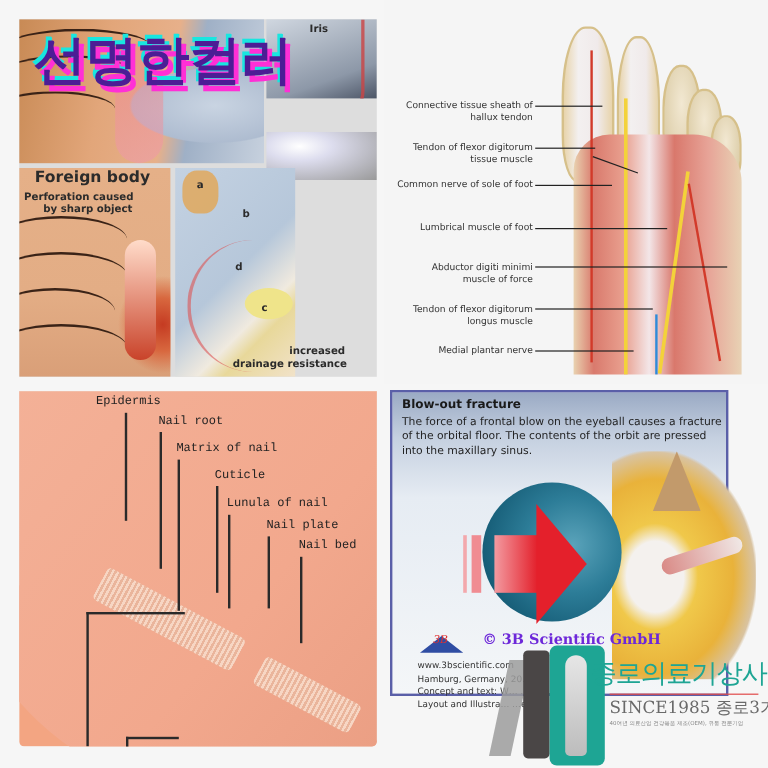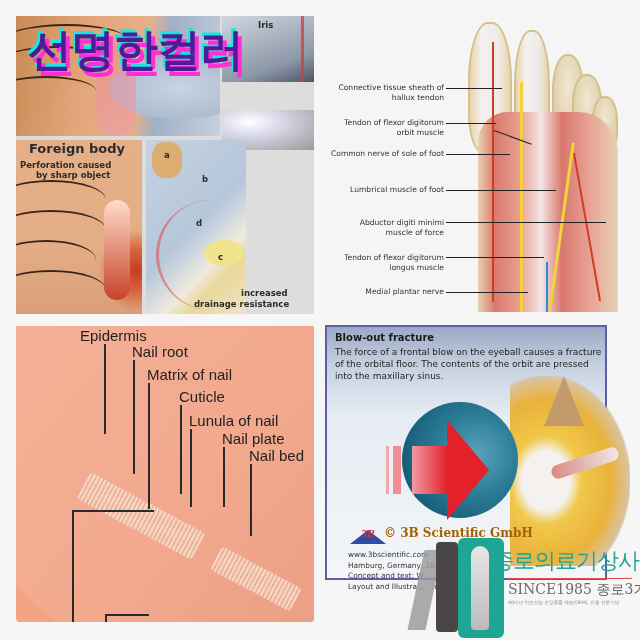--- a/index.html
+++ b/index.html
@@ -43,40 +43,40 @@
   .vein { position:absolute; width: 2px; background: #2e8bd9; }
   .foot-label { position:absolute; right: 196px; text-align: right; font-size: 7.6px; line-height: 10px; color: #333; white-space: nowrap; font-family: "DejaVu Sans", sans-serif; }
   .leader { position:absolute; height: 1px; background: #222; }
 
   
   #q-nail { left: 16px; top: 326px; width: 298px; height: 296px;
     background: radial-gradient(circle at 100% 0%, #f2a75a 0%, #f5b87a 25%, rgba(0,0,0,0) 45%), #f3a582; border-radius: 0 0 4px 4px; }
   .nail-arc { position:absolute; left: -30px; top: -220px; width: 520px; height: 520px; border-radius: 50%; background: #eaf0ee; }
   .nail-finger { position:absolute; left: -60px; top: -140px; width: 480px; height: 480px; border-radius: 50%; background: linear-gradient(160deg,#f4b49b 0%, #f2a88d 60%, #e79a7f 100%); transform: rotate(-30deg); }
   .nail-plate { position:absolute; background: repeating-linear-gradient(90deg,#f7d6c4 0 2px,#eab59c 2px 4px); transform: rotate(28deg); border-radius: 4px; }
-  .nail-label { position:absolute; font-size: 15px; line-height: 12px; color: #222; white-space: nowrap; font-family: Liberation Sans, sans-serif; }
+  .nail-label { position:absolute; font-size: 10px; line-height: 12px; color: #222; white-space: nowrap; font-family: Liberation Mono, monospace; }
   .vline { position:absolute; width: 1.5px; background: #2a2a2a; }
   .hline { position:absolute; height: 1.5px; background: #2a2a2a; }
 
   
   #q-blow { left: 320px; top: 320px; width: 320px; height: 320px; background: #f6f6f6; }
   .blow-box { position:absolute; left: 5px; top: 5px; width: 282px; height: 255px; border: 2px solid #5a5fa8;
     background: linear-gradient(180deg,#9aaac4 0%, #c5d0e0 15%, #e6ecf3 35%, #f4f6f8 100%); }
   .blow-title { position:absolute; left: 8px; top: 5px; font-weight: bold; font-size: 10px; color: #1a1a1a; font-family: "DejaVu Sans", sans-serif; }
   .blow-desc { position:absolute; left: 8px; top: 19px; width: 272px; font-size: 9px; line-height: 12.2px; color: #1f1f1f; font-family: "DejaVu Sans", sans-serif; }
   .ball { position:absolute; left: 82px; top: 82px; width: 116px; height: 116px; border-radius: 50%; background: radial-gradient(circle at 65% 45%, #5aa3ba 0%, #2d7d98 40%, #145a74 80%, #0e3e52 100%); }
   .red-arrow-body { position:absolute; left: 92px; top: 126px; width: 36px; height: 48px; background: linear-gradient(90deg,#f39aa0,#e3202b); }
   .red-arrow-head { position:absolute; left: 127px; top: 100px; width: 0; height: 0; border-top: 50px solid transparent; border-bottom: 50px solid transparent; border-left: 42px solid #e4202b; }
   .red-bar { position:absolute; top: 126px; height: 48px; background: #f3a8ac; }
   .orbit { position:absolute; left: 190px; top: 56px; width: 120px; height: 190px; background: radial-gradient(ellipse at 30% 55%, #f4f1ee 0%, #f4f1ee 20%, #f0c84a 30%, #e9b23a 55%, #d9c3a0 70%, rgba(0,0,0,0) 72%); }
   .orbit .bone { position:absolute; left: 34px; top: 0; width: 40px; height: 50px; background: #c29a6b; clip-path: polygon(50% 0, 100% 100%, 0 100%); }
   .orbit .muscle { position:absolute; left: 40px; top: 80px; width: 70px; height: 14px; background: linear-gradient(90deg,#d98a86,#f0e8e6); transform: rotate(-18deg); border-radius: 7px; }
   .logo-3b { position:absolute; left: 30px; top: 210px; width: 0; height: 0; border-left: 18px solid transparent; border-right: 18px solid transparent; border-bottom: 14px solid #2f4da3; }
-  .logo-3b-text { position:absolute; left: 41px; top: 209px; font-size: 9px; font-weight: bold; color: #e03030; font-family: "DejaVu Serif", serif; font-style: italic; }
-  .copyright { position:absolute; left: 64px; top: 206px; font-family: "DejaVu Serif", serif; font-weight: bold; font-size: 12px; color: #a16207; white-space: nowrap; text-align: right; }
+  .logo-3b-text { position:absolute; left: 41px; top: 209px; font-size: 9px; font-weight: normal; color: #e03030; font-family: "DejaVu Serif", serif; font-style: italic; }
+  .copyright { position:absolute; left: 82px; top: 206px; font-family: "DejaVu Serif", serif; font-weight: bold; font-size: 12px; color: #6d28d9; white-space: nowrap; text-align: right; }
   .credits { position:absolute; left: 28px; top: 230px; font-size: 7.4px; line-height: 10.6px; color: #333; font-family: "DejaVu Sans", sans-serif; white-space: nowrap; }
 
   
   .wm { position:absolute; left: 96px; top: 47px; width: 220px; height: 108px; }
   .wm .bar1 { position:absolute; left: 0; top: 12px; width: 18px; height: 80px; background: #9c9c9c; transform: skewX(-12deg); opacity:.85; }
   .wm .bar2 { position:absolute; left: 20px; top: 4px; width: 22px; height: 90px; background: #4a4646; border-radius: 4px; }
   .wm .bar3 { position:absolute; left: 42px; top: 0; width: 46px; height: 100px; background: #1ea594; border-radius: 6px; }
   .wm .human { position:absolute; left: 55px; top: 8px; width: 18px; height: 84px; background: linear-gradient(180deg,#e6e6e6,#bcbcbc); border-radius: 9px 9px 4px 4px; }
   .wm .name { position:absolute; left: 76px; top: 8px; font-size: 22px; color: #1ea594; font-family: "DejaVu Sans", sans-serif; letter-spacing: -1px; white-space: nowrap; }
   .wm .pulse { position:absolute; left: 92px; top: 40px; width: 124px; height: 1px; background: #e04a4a; }
@@ -134,21 +134,21 @@
     <div class="nerve" style="left:52px;top:60px;height:230px;"></div>
     <div class="nerve" style="left:92px;top:120px;height:170px;transform:rotate(8deg);"></div>
     <div class="artery" style="left:24px;top:20px;height:260px;"></div>
     <div class="artery" style="left:118px;top:130px;height:150px;transform:rotate(-10deg);"></div>
     <div class="vein" style="left:78px;top:240px;height:50px;"></div>
   </div>
 
   <span class="foot-label" style="top:83px;"><span>Connective tissue sheath of</span><br><span>hallux tendon</span></span>
   <div class="leader" style="left:126px;top:88px;width:56px;"></div>
 
-  <span class="foot-label" style="top:118px;"><span>Tendon of flexor digitorum</span><br><span>orbit muscle</span></span>
+  <span class="foot-label" style="top:118px;"><span>Tendon of flexor digitorum</span><br><span>tissue muscle</span></span>
   <div class="leader" style="left:126px;top:123px;width:50px;"></div>
   <div class="leader" style="left:174px;top:130px;width:40px;transform:rotate(20deg);transform-origin:left;"></div>
 
   <span class="foot-label" style="top:149px;"><span>Common nerve of sole of foot</span></span>
   <div class="leader" style="left:126px;top:154px;width:64px;"></div>
 
   <span class="foot-label" style="top:185px;padding-left:30px;"><span>Lumbrical muscle of foot</span></span>
   <div class="leader" style="left:126px;top:190px;width:110px;"></div>
 
   <span class="foot-label" style="top:218px;"><span>Abductor digiti minimi</span><br><span>muscle of force</span></span>

